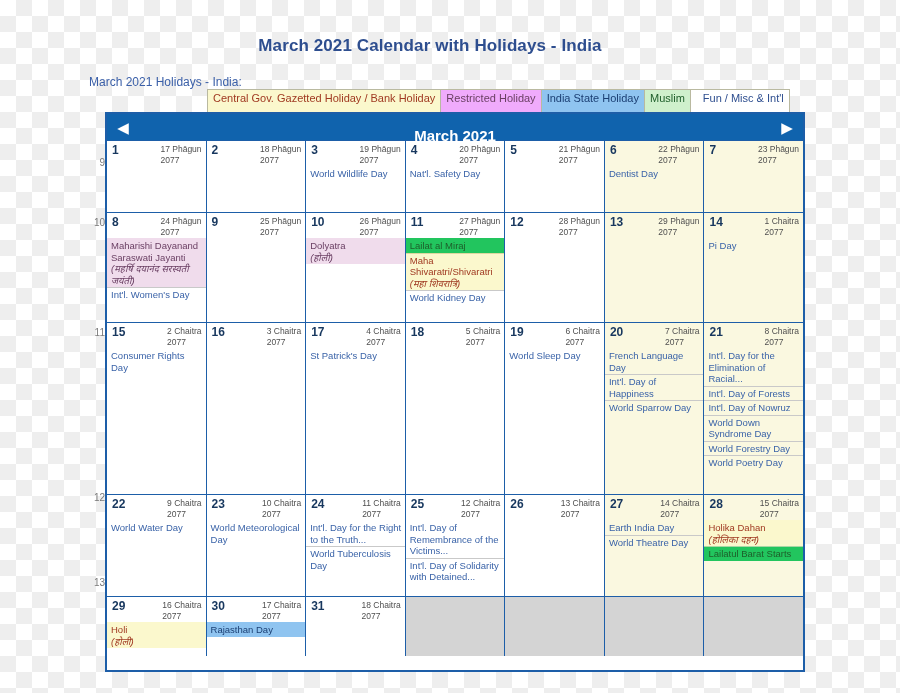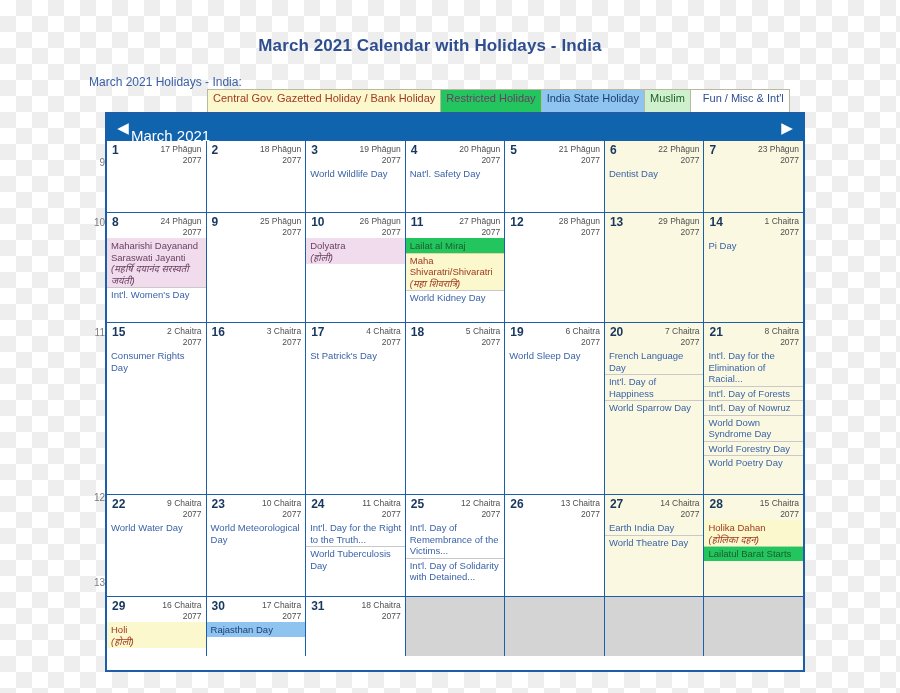--- a/index.html
+++ b/index.html
@@ -56,21 +56,21 @@
     font-size: 11px;
     line-height: 17px;
     padding: 0 5px;
     border: 1px solid #b9b9a0;
     margin-right: -1px;
     white-space: nowrap;
     box-sizing: border-box;
     height: 26px;
   }
   .chip-gazetted { background: #fbf8cd; color: #a03a22; }
-  .chip-restricted { background: #22c55e; color: #6a3f63; }
+  .chip-restricted { background: #f0abfc; color: #6a3f63; }
   .chip-state { background: #8fc4f0; color: #1b3f73; text-align: right; }
   .chip-muslim { background: #cff0cc; color: #1e5e2a; }
   .chip-fun { background: #ffffff; color: #2e4e8f; padding-left: 12px; }
 
   
   #calendar {
     position: absolute;
     left: 105px;
     top: 112px;
     width: 700px;
@@ -86,24 +86,24 @@
     height: 26px;
     background: #1063ad;
     display: flex;
     align-items: center;
     justify-content: space-between;
     padding: 0 8px;
     box-sizing: border-box;
   }
   #cal-header .month-title {
     flex: 1;
-    text-align: left;
+    text-align: center;
     color: #ffffff;
     font-size: 15px;
-    font-weight: normal;
+    font-weight: bold;
     margin-top: 16px;
   }
   .nav-arrow {
     color: #ffffff;
     font-size: 15px;
     line-height: 1;
     cursor: pointer;
     user-select: none;
     width: 16px;
     text-align: center;
@@ -156,21 +156,20 @@
   }
   .day-num {
     font-size: 12px;
     font-weight: bold;
     color: #17375e;
     line-height: 12px;
   }
   .alt-date {
     font-size: 8.5px;
     color: #4f4f4f;
-    text-align: right;
     line-height: 10.5px;
   }
 
   .events { }
   .event {
     font-size: 9.5px;
     line-height: 11.5px;
     padding: 1px 3px 1px 4px;
     border-top: 1px solid transparent;
     box-sizing: border-box;

